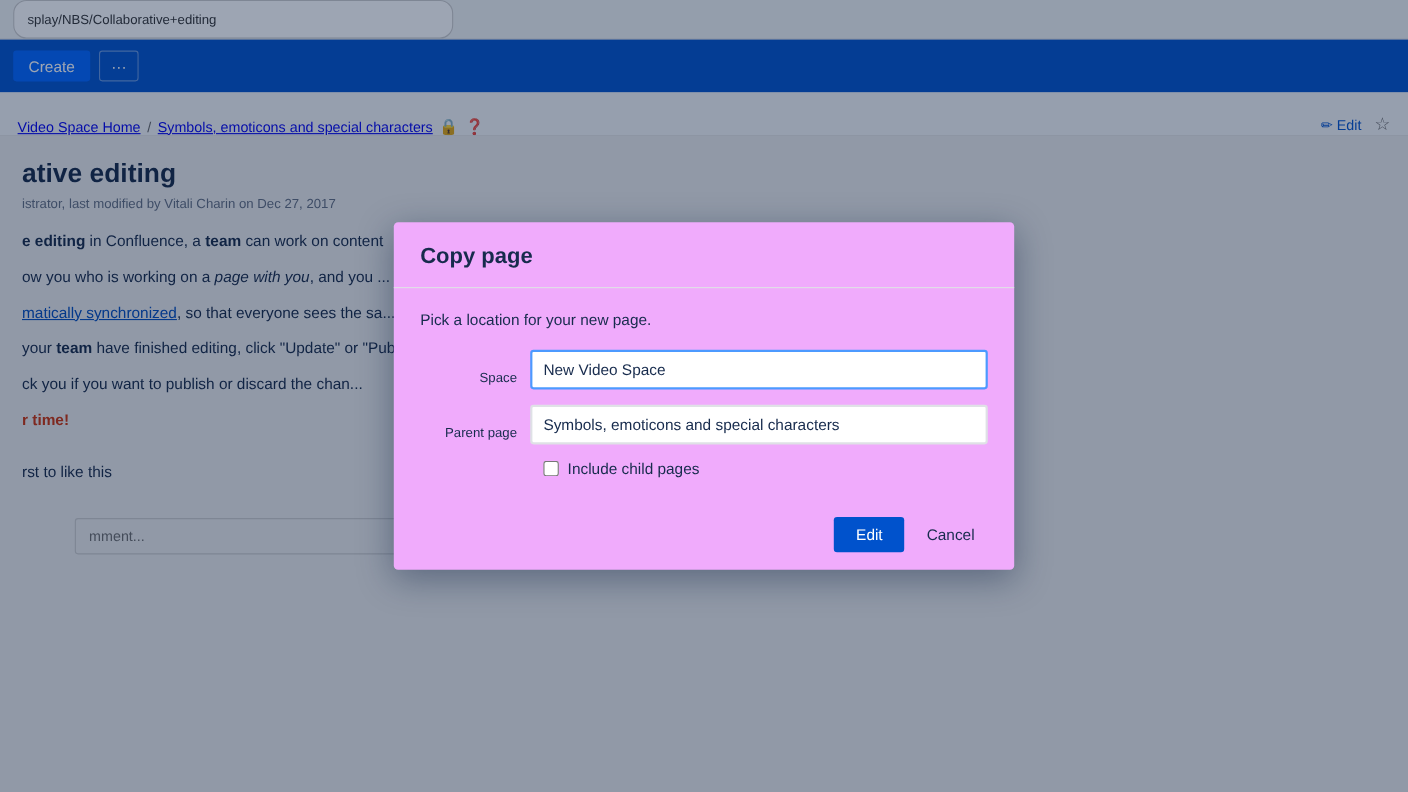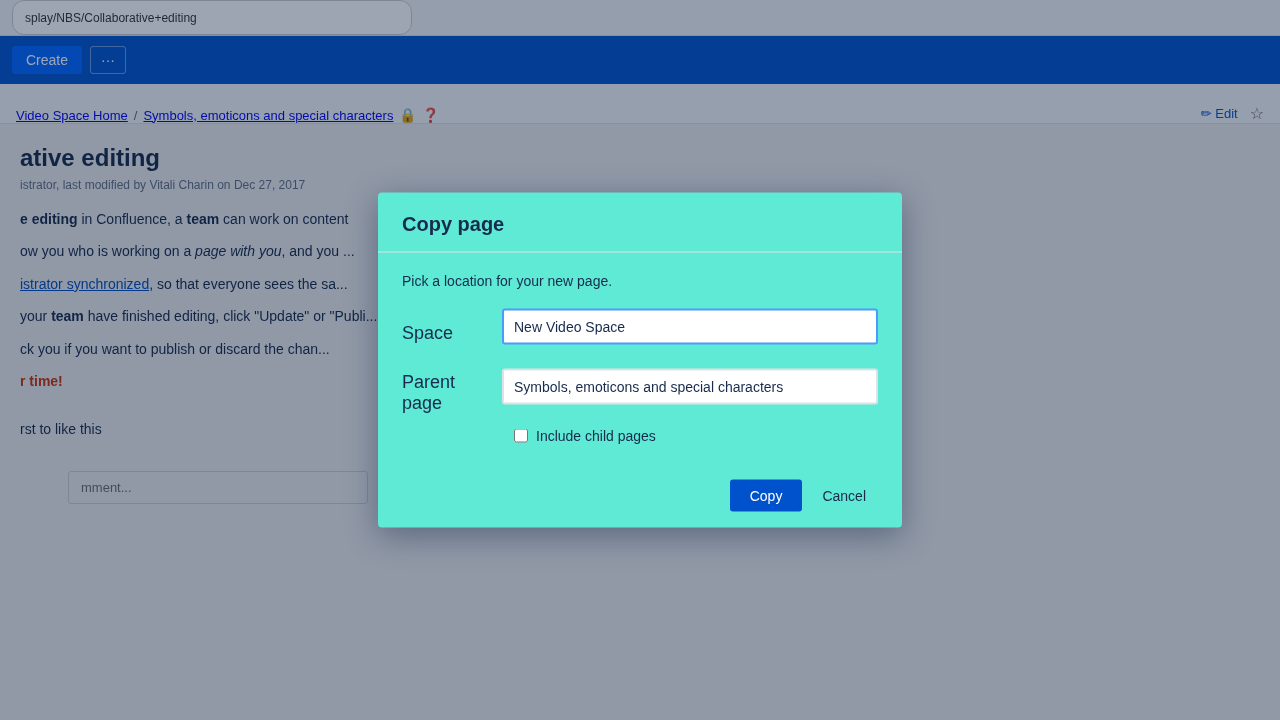--- a/index.html
+++ b/index.html
@@ -158,24 +158,24 @@
       background: rgba(9, 30, 66, 0.4);
       z-index: 100;
     }
 
     
     .dialog {
       position: absolute;
       top: 50%;
       left: 50%;
       transform: translate(-50%, -50%);
-      background: #5eead4;
+      background: #f0abfc;
       border-radius: 4px;
       box-shadow: 0 8px 32px rgba(9, 30, 66, 0.4);
-      width: 524px;
+      width: 564px;
       z-index: 200;
     }
     .dialog-header {
       padding: 20px 24px 16px;
       border-bottom: 1px solid #dfe1e6;
     }
     .dialog-title {
       font-size: 20px;
       font-weight: 600;
       color: #172b4d;
@@ -188,23 +188,23 @@
       color: #172b4d;
       margin-bottom: 20px;
     }
     .form-row {
       display: flex;
       align-items: center;
       margin-bottom: 14px;
     }
     .form-label {
       width: 100px;
-      font-size: 18px;
-      color: #172b4d;
-      text-align: left;
+      font-size: 12px;
+      color: #172b4d;
+      text-align: right;
       padding-right: 12px;
       flex-shrink: 0;
       margin-top: 13px;
     }
     .form-input {
       flex: 1;
       border: 2px solid #4c9aff;
       border-radius: 3px;
       padding: 8px 10px;
       font-size: 14px;
@@ -286,21 +286,21 @@
   <div class="page-title">ative editing</div>
   <div class="page-meta">istrator, last modified by Vitali Charin on Dec 27, 2017</div>
   <div class="page-body">
     <p>
       <b>e editing</b> in Confluence, a <b>team</b> can work on content
     </p>
     <p>
       ow you who is working on a <i>page with you</i>, and you ...
     </p>
     <p>
-      <a href="#">istrator synchronized</a>, so that everyone sees the sa...
+      <a href="#">matically synchronized</a>, so that everyone sees the sa...
     </p>
     <p>
       your <b>team</b> have finished editing, click "Update" or "Publi...
     </p>
     <p>
       ck you if you want to publish or discard the chan...
     </p>
     <p>
       <span class="red-text">r time!</span>
     </p>
@@ -328,16 +328,16 @@
       <label class="form-label">Parent page</label>
       <input class="form-input normal" type="text" value="Symbols, emoticons and special characters" style="">
     </div>
 
     <div class="checkbox-row">
       <input type="checkbox" id="includeChild" style="">
       <label for="includeChild" class="checkbox-label">Include child pages</label>
     </div>
   </div>
   <div class="dialog-footer">
-    <button class="btn-copy">Copy</button>
+    <button class="btn-copy">Edit</button>
     <button class="btn-cancel">Cancel</button>
   </div>
 </div>
 
 </body></html>

